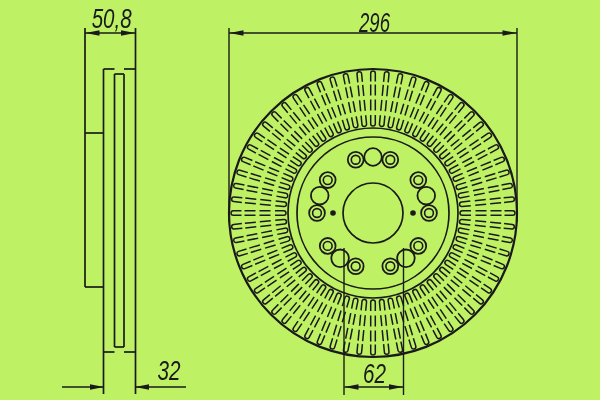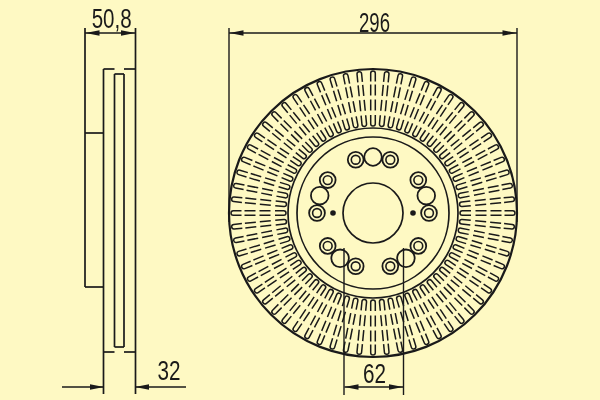--- a/index.html
+++ b/index.html
@@ -1,16 +1,16 @@
 <!DOCTYPE html>
 <html><head>
 <meta charset="utf-8">
 <style>
   html,body{margin:0;padding:0;background:#fff;}
-  .page{width:600px;height:400px;background:#fef9c3;position:relative;overflow:hidden;}
+  .page{width:600px;height:400px;background:#bef264;position:relative;overflow:hidden;font-style:italic;}
   svg{display:block;}
   text{font-family:"Liberation Sans",sans-serif;fill:#1a1a1a;}
 </style>
 </head>
 <body>
 
 <div class="page">
 <svg viewBox="0 0 600 400" width="600" height="400">
 
   <g stroke="#1a1a1a" stroke-width="1.7" fill="none">

